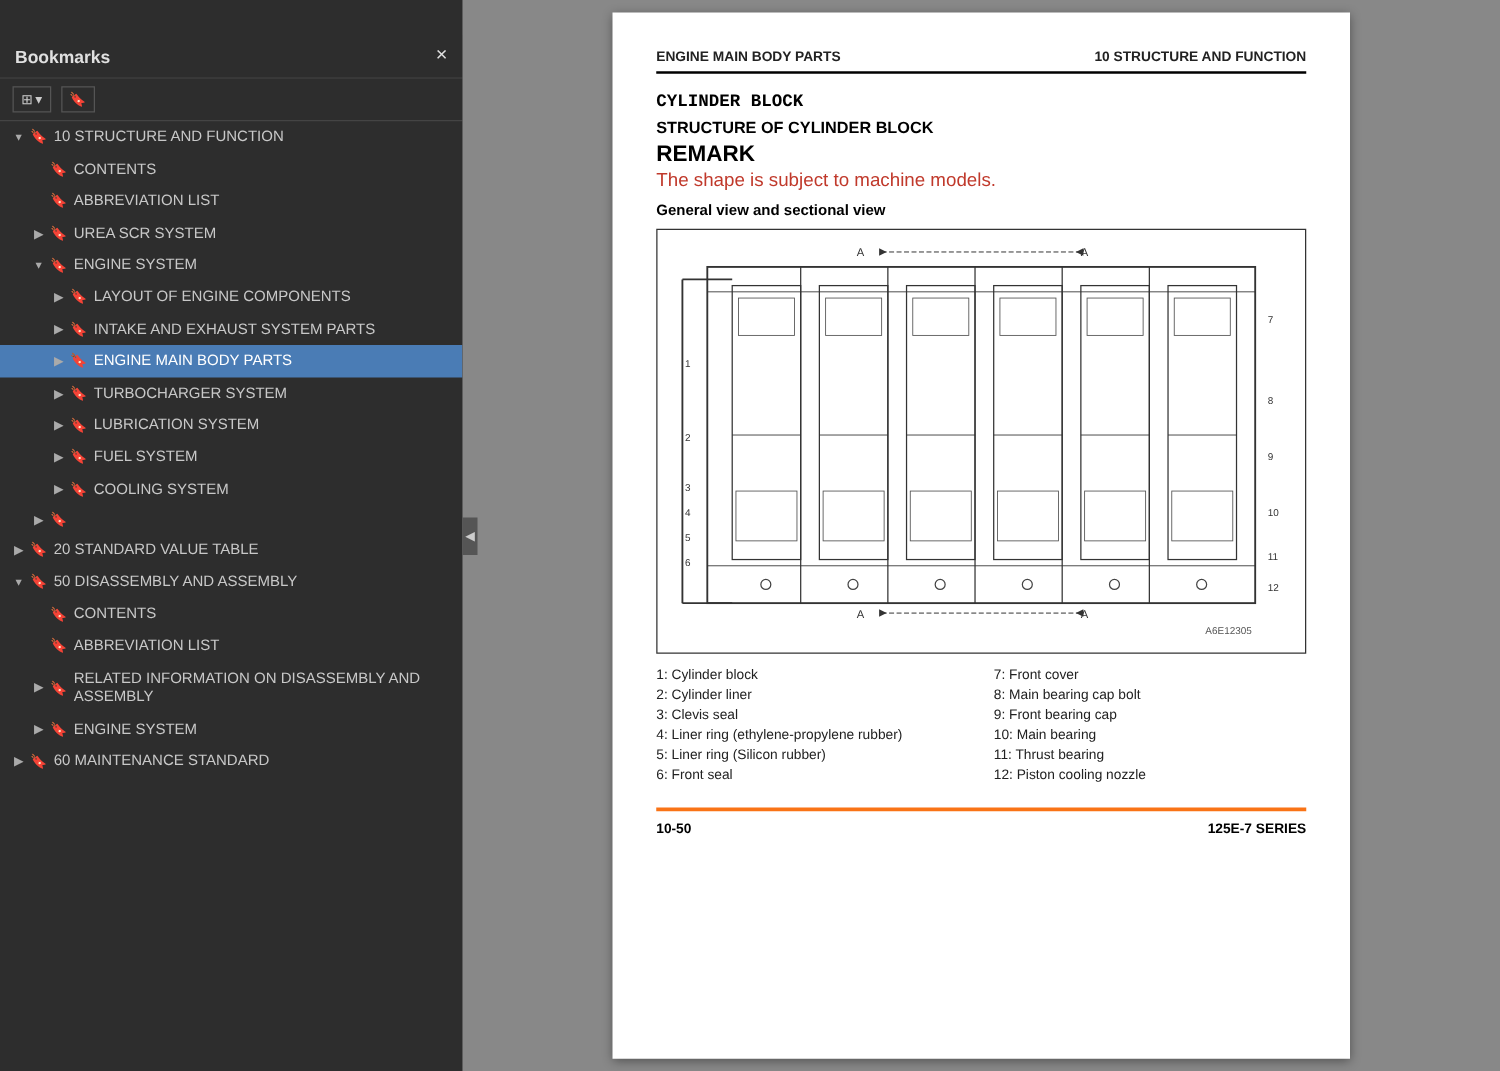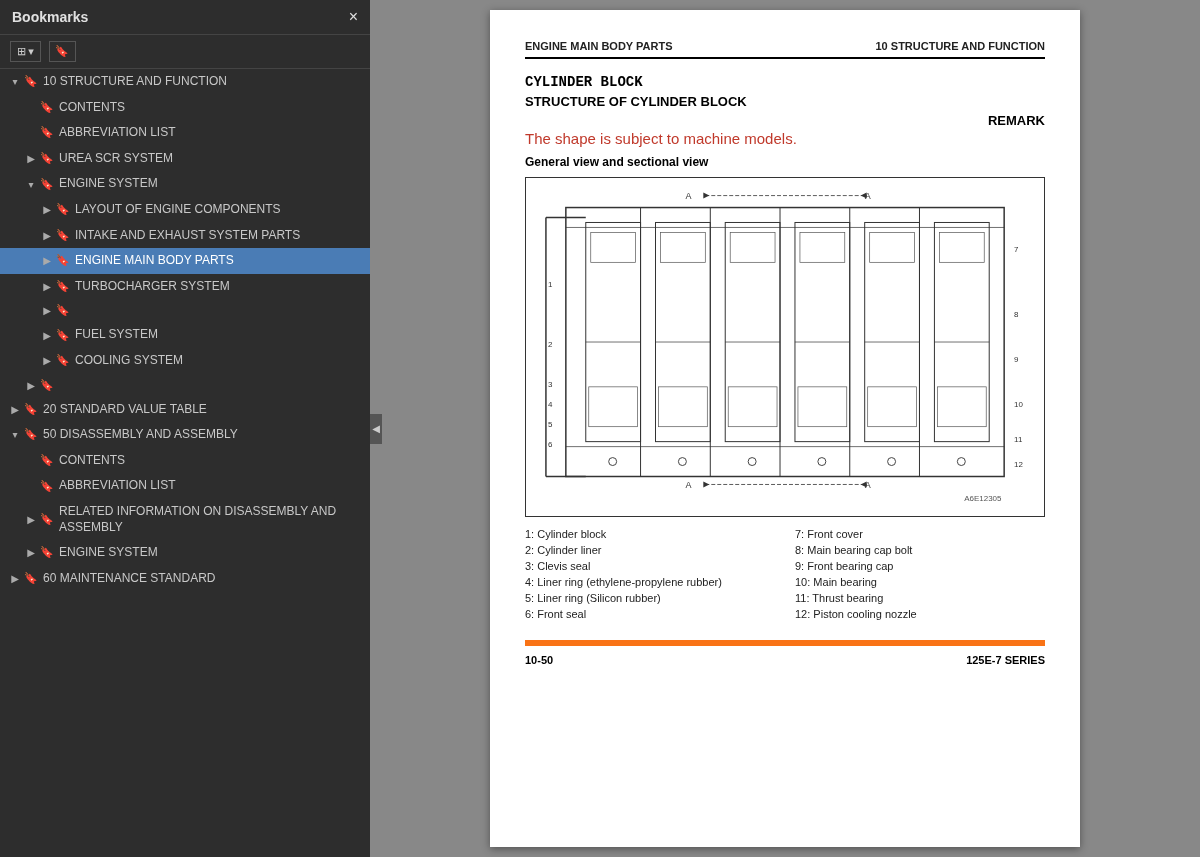--- a/index.html
+++ b/index.html
@@ -16,20 +16,21 @@
       position: relative;
     }
 
     #sidebar-header {
       background: #2d2d2d;
       padding: 8px 12px;
       display: flex;
       align-items: center;
       justify-content: space-between;
       border-bottom: 1px solid #444;
+      margin-top: 28px;
     }
 
     #sidebar-title {
       color: #e0e0e0;
       font-size: 14px;
       font-weight: bold;
     }
 
     #sidebar-close {
       color: #e0e0e0;
@@ -189,25 +190,24 @@
     }
 
     .section-subtitle {
       font-size: 13px;
       font-weight: bold;
       color: #000;
       margin-bottom: 4px;
     }
 
     .remark-label {
-      font-size: 13px;
+      font-size: 18px;
       font-weight: bold;
       color: #000;
       margin-bottom: 2px;
-      text-align: right;
     }
 
     .remark-text {
       font-size: 15px;
       color: #c0392b;
       margin-bottom: 8px;
     }
 
     .view-label {
       font-size: 12px;
@@ -237,21 +237,21 @@
       margin-bottom: 15px;
     }
 
     .parts-grid .part-item {
       padding: 1px 0;
     }
 
     .doc-footer {
       display: flex;
       justify-content: space-between;
-      border-top: 6px solid #f97316;
+      border-top: 3px solid #f97316;
       padding-top: 8px;
       margin-top: 19px;
     }
 
     .doc-footer-left {
       font-size: 11px;
       font-weight: bold;
     }
 
     .doc-footer-right {
@@ -325,20 +325,21 @@
         <span class="item-label">ENGINE MAIN BODY PARTS</span>
       </div>
       <div class="tree-item" style="padding-left: 40px;">
         <span class="toggle-icon">▶</span>
         <span class="bookmark-icon">🔖</span>
         <span class="item-label">TURBOCHARGER SYSTEM</span>
       </div>
       <div class="tree-item" style="padding-left: 40px;">
         <span class="toggle-icon">▶</span>
         <span class="bookmark-icon">🔖</span>
+        <span class="item-label">LUBRICATION SYSTEM</span>
       </div>
       <div class="tree-item" style="padding-left: 40px;">
         <span class="toggle-icon">▶</span>
         <span class="bookmark-icon">🔖</span>
         <span class="item-label">FUEL SYSTEM</span>
       </div>
       <div class="tree-item" style="padding-left: 40px;">
         <span class="toggle-icon">▶</span>
         <span class="bookmark-icon">🔖</span>
         <span class="item-label">COOLING SYSTEM</span>

